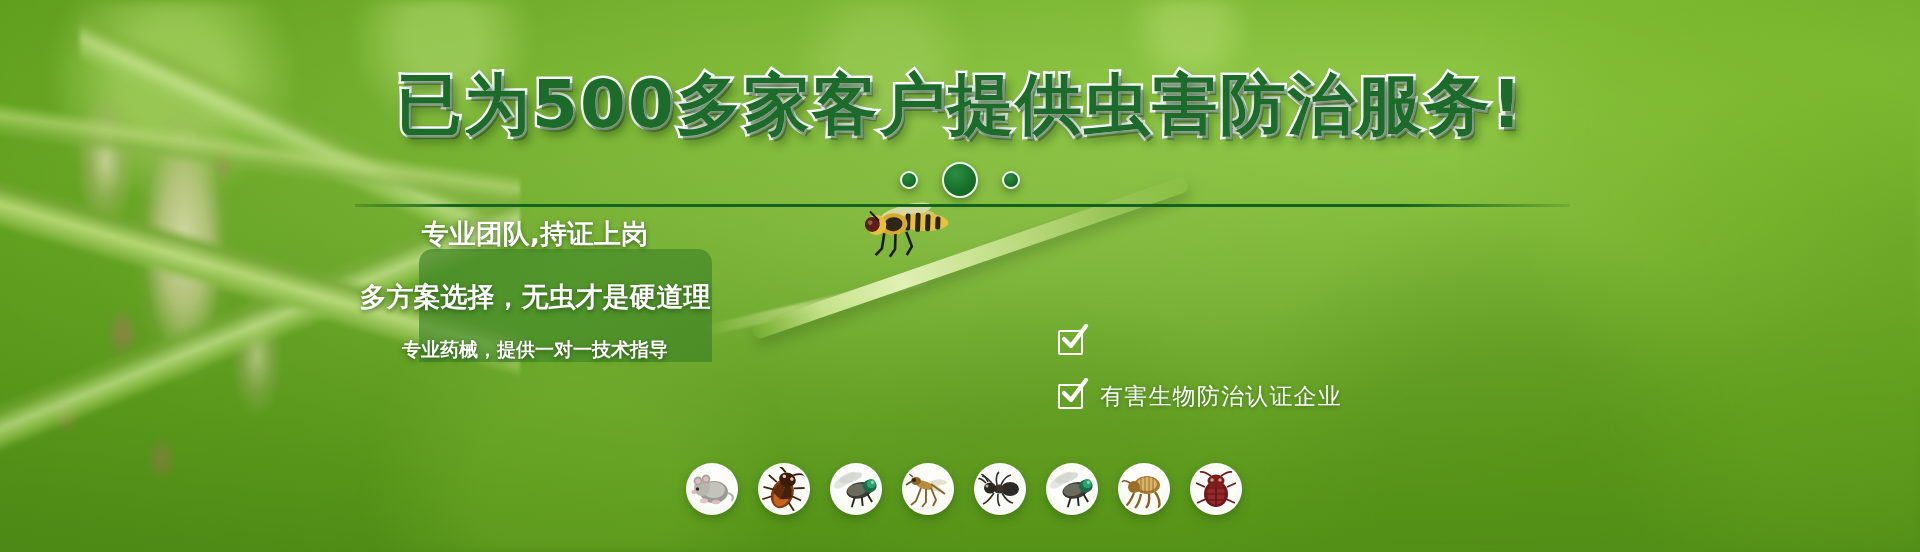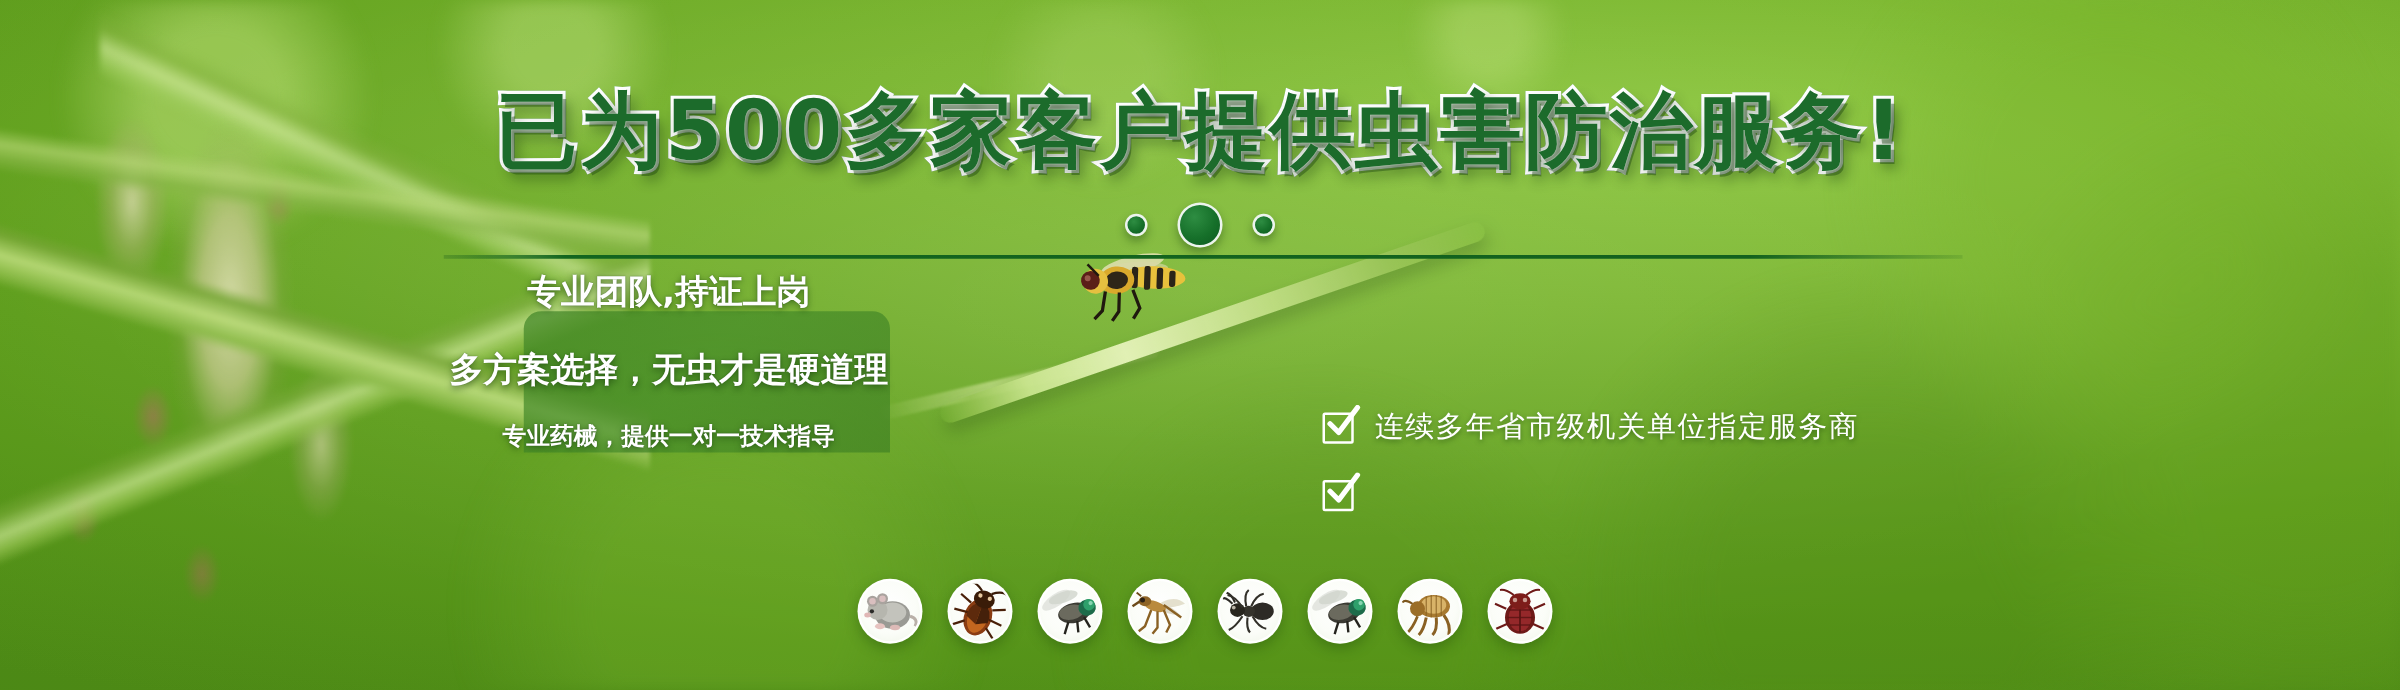--- a/index.html
+++ b/index.html
@@ -274,29 +274,29 @@
   </div>
 
   <div class="checklist">
     <div class="check-row">
       <span class="check-box">
         <span class="sq"></span>
         <svg class="tick" viewBox="0 0 30 30">
           <path d="M5 15 L12 22 L27 2" stroke="#ffffff" stroke-width="4.2" fill="none" stroke-linecap="round" stroke-linejoin="round"></path>
         </svg>
       </span>
-      <span class="check-text">连续多年省市级机关单位指定服务商</span>
     </div>
     <div class="check-row">
       <span class="check-box">
         <span class="sq"></span>
         <svg class="tick" viewBox="0 0 30 30">
           <path d="M5 15 L12 22 L27 2" stroke="#ffffff" stroke-width="4.2" fill="none" stroke-linecap="round" stroke-linejoin="round"></path>
         </svg>
       </span>
+      <span class="check-text">有害生物防治认证企业</span>
     </div>
   </div>
 
   <div class="pests">
 
     <div class="pest" title="mouse">
       <svg width="46" height="40" viewBox="0 0 46 40">
         <ellipse cx="25" cy="23" rx="14" ry="11" fill="#9a9a94"></ellipse>
         <ellipse cx="25" cy="21" rx="11" ry="8" fill="#c3c3bc"></ellipse>
         <circle cx="13" cy="19" r="8" fill="#b6b6ae"></circle>

